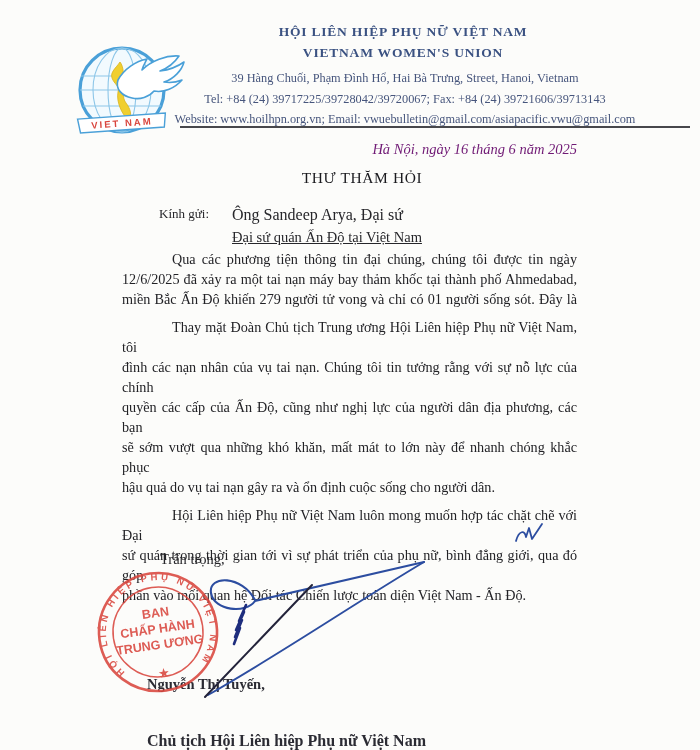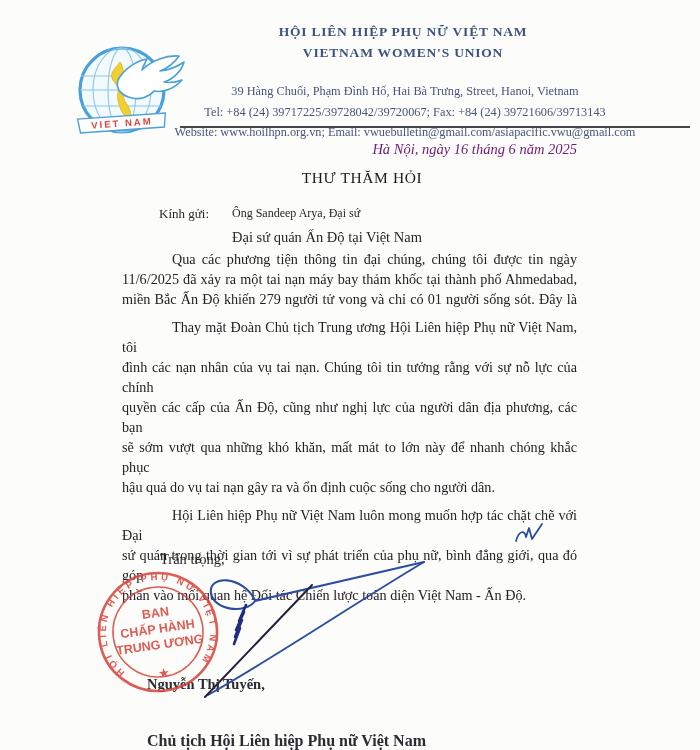--- a/index.html
+++ b/index.html
@@ -8,31 +8,31 @@
     background:#fcfcfa; overflow:hidden;
     font-family:"Liberation Serif","DejaVu Serif",serif;
     color:#26262a;
   }
   .abs { position:absolute; }
 
   
   .org-name   { left:203px; width:400px; text-align:center; font-weight:bold;
                 font-size:13.5px; letter-spacing:.8px; color:#3b5282; }
   .addr       { left:150px; width:510px; text-align:center;
-                font-size:12.3px; color:#46557c;margin-top:13px; }
+                font-size:12.3px; color:#46557c; }
   .head-rule  { left:180px; top:126px; width:510px; height:2px; background:#47474b; }
 
   
   .dateline   { left:300px; top:141px; width:277px; text-align:right;
                 font-style:italic; font-size:14.5px; color:#701a75; }
   .title      { left:212px; top:169px; width:300px; text-align:center;
                 font-weight:normal; font-size:15.5px; letter-spacing:.6px; color:#1b1b1f; }
   .salut-label{ left:159px; top:206px; font-size:13px; }
-  .salut-l1   { left:232px; top:206px; font-size:12px;text-align:right; }
-  .salut-l2   { left:232px; top:229px; font-size:14.5px; }
+  .salut-l1   { left:232px; top:206px; font-size:16px;text-align:right; }
+  .salut-l2   { left:232px; top:229px; font-size:14.5px;text-decoration:underline; }
 
   
   .body-block { left:122px; top:249px; width:455px; font-size:14.2px;
                 line-height:20px; color:#222226; }
   .para       { margin:0 0 8px 0; }
   .line       { text-align:justify; text-align-last:justify; white-space:normal; }
   .line.first { text-indent:50px; }
   .line.last  { text-align-last:left; }
 
   .closing    { left:160px; top:551px; font-size:14.5px; }
@@ -81,21 +81,21 @@
 
   <div class="abs dateline">Hà Nội, ngày 16  tháng 6 năm 2025</div>
   <div class="abs title">THƯ THĂM HỎI</div>
   <div class="abs salut-label">Kính gửi:</div>
   <div class="abs salut-l1">Ông Sandeep Arya, Đại sứ</div>
   <div class="abs salut-l2">Đại sứ quán Ấn Độ tại Việt Nam</div>
 
   <div class="abs body-block">
       <div class="para">
         <div class="line first">Qua các phương tiện thông tin đại chúng, chúng tôi được tin ngày</div>
-        <div class="line">11/6/2025 đã xảy ra một tai nạn máy bay thảm khốc tại thành phố Ahmedabad,</div>
+        <div class="line">12/6/2025 đã xảy ra một tai nạn máy bay thảm khốc tại thành phố Ahmedabad,</div>
         <div class="line">miền Bắc Ấn Độ khiến 279 người tử vong và chỉ có 01 người sống sót. Đây là</div>
       </div>
       <div class="para">
         <div class="line first">Thay mặt Đoàn Chủ tịch Trung ương Hội Liên hiệp Phụ nữ Việt Nam, tôi</div>
         <div class="line">đình các nạn nhân của vụ tai nạn. Chúng tôi tin tưởng rằng với sự nỗ lực của chính</div>
         <div class="line">quyền các cấp của Ấn Độ, cũng như nghị lực của người dân địa phương, các bạn</div>
         <div class="line">sẽ sớm vượt qua những khó khăn, mất mát to lớn này để nhanh chóng khắc phục</div>
         <div class="line last">hậu quả do vụ tai nạn gây ra và ổn định cuộc sống cho người dân.</div>
       </div>
       <div class="para">

